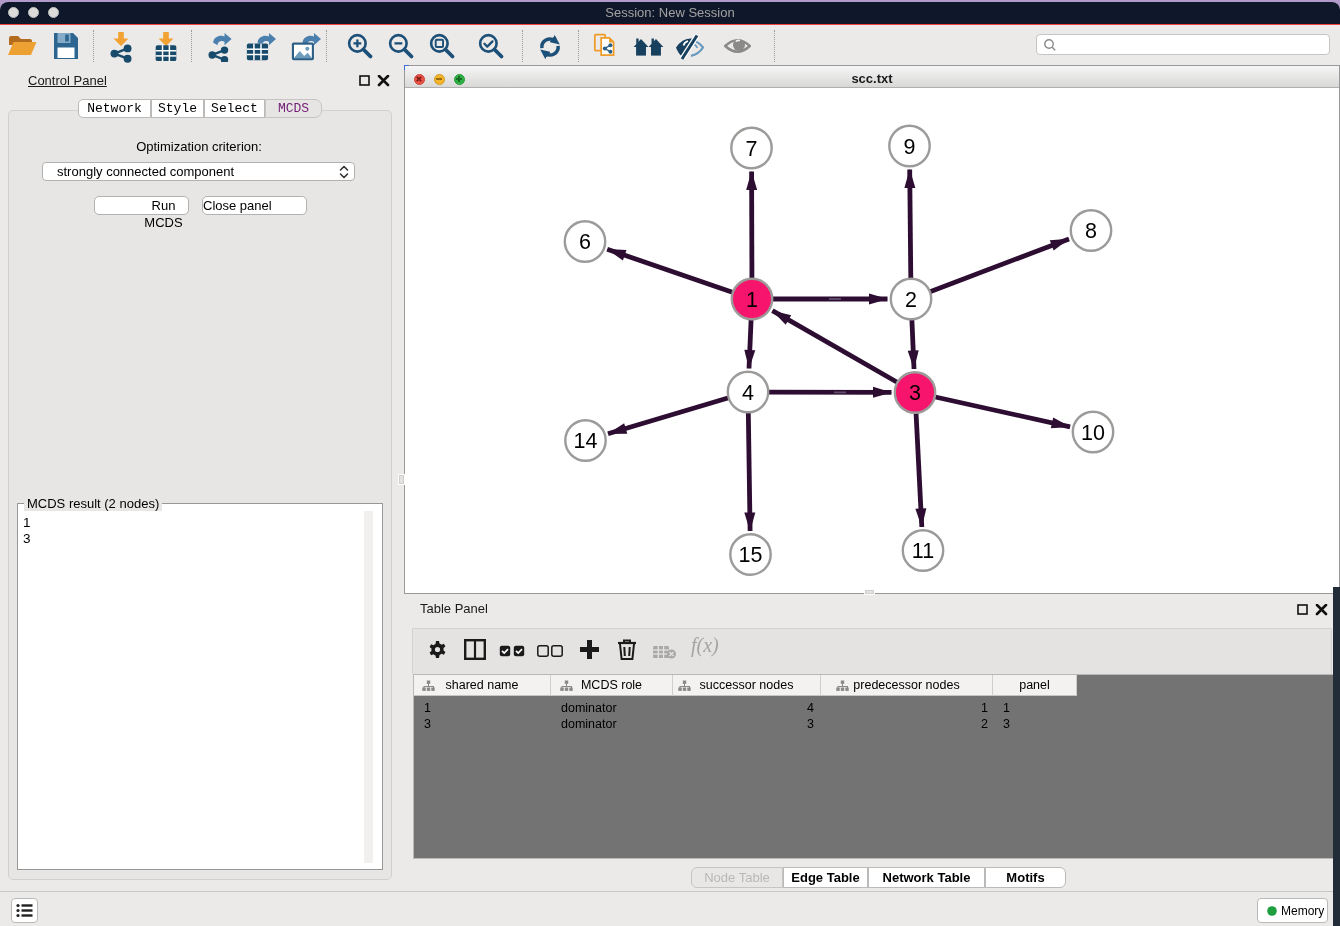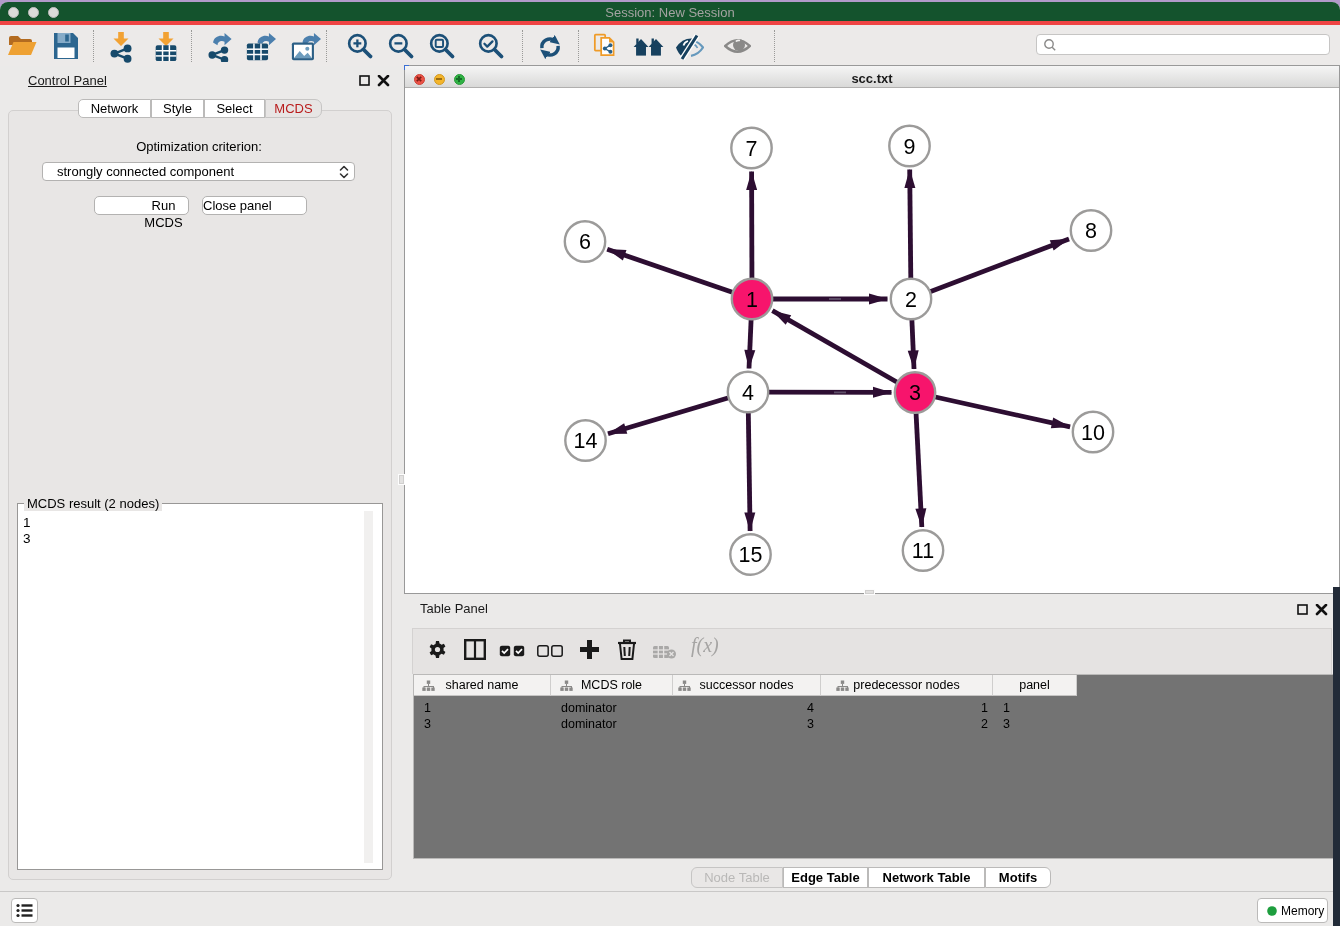--- a/index.html
+++ b/index.html
@@ -1,29 +1,29 @@
 <!DOCTYPE html>
 <html><head>
 <meta charset="utf-8">
 <style>
 *{margin:0;padding:0;box-sizing:border-box;}
 html,body{width:1340px;height:926px;overflow:hidden;font-family:"Liberation Sans",sans-serif;}
 body{background:#b29aca;}
 #win{position:absolute;left:0;top:2px;width:1340px;height:924px;background:#ebeae9;border-radius:8px 8px 0 0;}
-#titlebar{position:absolute;left:0;top:0;width:1340px;height:24px;background:#14532d;border-radius:8px 8px 0 0;border-bottom:5px solid #ef4444;}
+#titlebar{position:absolute;left:0;top:0;width:1340px;height:24px;background:#0f172a;border-radius:8px 8px 0 0;border-bottom:2px solid #ef4444;}
 .tl{position:absolute;top:5px;width:11px;height:11px;border-radius:50%;background:#dcdbda;border:1px solid #bcbbba;}
 #title{position:absolute;top:3px;width:100%;text-align:center;font-size:13px;color:#a4a3a2;}
 #toolbar{position:absolute;left:0;top:23px;width:1340px;height:41px;background:#eceae9;}
 .ticon{position:absolute;top:5px;}
 .tsep{position:absolute;top:5px;height:32px;border-left:1px dotted #9a9a98;}
 #searchbox{position:absolute;left:1036px;top:32px;width:294px;height:21px;background:#fff;border:1px solid #c6c5c4;border-radius:4px;}
 
 #cp-title{position:absolute;left:28px;top:71px;font-size:13px;color:#1a1a1a;text-decoration:underline;}
 #cp-box{position:absolute;left:8px;top:108px;width:384px;height:770px;background:#e8e6e5;border:1px solid #d2d0cf;border-radius:5px;}
-.tab{position:absolute;top:97px;height:19px;background:#fff;border:1px solid #bbbab9;font-size:13px;color:#000;text-align:center;line-height:17px;}
+.tab{position:absolute;top:97px;height:19px;background:#fff;border:1px solid #bbbab9;font-size:13px;color:#000;text-align:center;line-height:17px;font-family:Liberation Mono, monospace;}
 #fieldset{position:absolute;left:17px;top:501px;width:366px;height:367px;background:#fff;border:1px solid #989796;}
 #fieldlegend{position:absolute;left:24px;top:494px;background:#e8e6e5;padding:0 3px;font-size:13px;color:#000;}
 
 #netwin{position:absolute;left:404px;top:63px;width:936px;height:529px;background:#fff;border:1px solid #999;}
 #nettitle{position:absolute;left:0;top:0;width:934px;height:22px;background:linear-gradient(#f5f5f5,#d9d9d8);border-bottom:1px solid #b0afae;}
 .mtl{position:absolute;top:7.5px;width:11px;height:11px;border-radius:50%;}
 #netname{position:absolute;top:5px;width:100%;text-align:center;font-size:13px;font-weight:bold;color:#1a1a1a;}
 
 #tp-title{position:absolute;left:420px;top:599px;font-size:13px;color:#1a1a1a;}
 #tp-toolbar{position:absolute;left:412px;top:626px;width:920px;height:46px;background:#e5e3e2;border:1px solid #d4d2d1;border-bottom:0;}
@@ -194,21 +194,21 @@
 
   <div id="cp-title">Control Panel</div>
   <svg style="position:absolute;left:359px;top:73px" width="32" height="12" viewBox="0 0 32 12">
       <rect x="1" y="1" width="9" height="9" fill="none" stroke="#111" stroke-width="1.6"></rect>
       <path d="M20 1 L29 10 M29 1 L20 10" stroke="#111" stroke-width="2.6" stroke-linecap="round"></path>
     </svg>
   <div id="cp-box"></div>
   <div class="tab" style="left:78px;width:73px;border-radius:5px 0 0 5px;">Network</div>
   <div class="tab" style="left:151px;width:53px;">Style</div>
   <div class="tab" style="left:204px;width:61px;">Select</div>
-  <div class="tab" style="left:265px;width:57px;background:#e7e5e4;color:#b91c1c;border-color:#c6c5c4;border-radius:0 7px 7px 0;">MCDS</div>
+  <div class="tab" style="left:265px;width:57px;background:#e7e5e4;color:#701a75;border-color:#c6c5c4;border-radius:0 7px 7px 0;">MCDS</div>
   <div style="position:absolute;left:0;top:137px;width:398px;text-align:center;font-size:13px;color:#000;">Optimization criterion:</div>
   <div style="position:absolute;left:42px;top:160px;width:313px;height:19px;background:#fff;border:1px solid #b3b2b1;border-radius:4px;">
     <span style="position:absolute;left:14px;top:1px;font-size:13px;">strongly connected component</span>
     <svg style="position:absolute;right:5px;top:2px" width="10" height="14" viewBox="0 0 10 14">
         <path d="M1.5 5 L5 1.5 L8.5 5" fill="none" stroke="#333" stroke-width="1.6" stroke-linecap="round" stroke-linejoin="round"></path>
         <path d="M1.5 9 L5 12.5 L8.5 9" fill="none" stroke="#333" stroke-width="1.6" stroke-linecap="round" stroke-linejoin="round"></path>
       </svg>
   </div>
   <div style="position:absolute;left:94px;top:194px;width:95px;height:19px;background:#fff;border:1px solid #b3b2b1;border-radius:5px;text-align:center;font-size:13px;line-height:17px;padding-left:44px;">Run MCDS</div>
   <div style="position:absolute;left:202px;top:194px;width:105px;height:19px;background:#fff;border:1px solid #b3b2b1;border-radius:5px;text-align:left;font-size:13px;line-height:17px;">Close panel</div>
@@ -387,21 +387,21 @@
     <div class="cell" style="left:589px;top:25px;">1</div>
     <div class="cell" style="left:10px;top:41px;">3</div>
     <div class="cell" style="left:147px;top:41px;">dominator</div>
     <div class="cell" style="left:259px;top:41px;width:141px;text-align:right;">3</div>
     <div class="cell" style="left:407px;top:41px;width:167px;text-align:right;">2</div>
     <div class="cell" style="left:589px;top:41px;">3</div>
   </div>
   <div class="btab" style="left:691px;width:92px;background:#e9e7e6;color:#b9b8b7;border-color:#c6c5c4;border-radius:6px 0 0 6px;font-weight:400;">Node Table</div>
   <div class="btab" style="left:783px;width:85px;">Edge Table</div>
   <div class="btab" style="left:868px;width:117px;">Network Table</div>
-  <div class="btab" style="left:985px;width:66px;border-radius:0 6px 6px 0;">Motifs</div>
+  <div class="btab" style="left:985px;width:81px;border-radius:0 6px 6px 0;">Motifs</div>
 
   <div id="statusbar"></div>
   <div id="listbtn">
       <svg width="17" height="15" viewBox="0 0 17 15" style="position:absolute;left:4px;top:4px;">
         <g fill="#222">
           <circle cx="2" cy="2.5" r="1.6"></circle>
           <circle cx="2" cy="7.5" r="1.6"></circle>
           <circle cx="2" cy="12.5" r="1.6"></circle>
           <rect x="5.5" y="1.3" width="11" height="2.4"></rect>
           <rect x="5.5" y="6.3" width="11" height="2.4"></rect>

